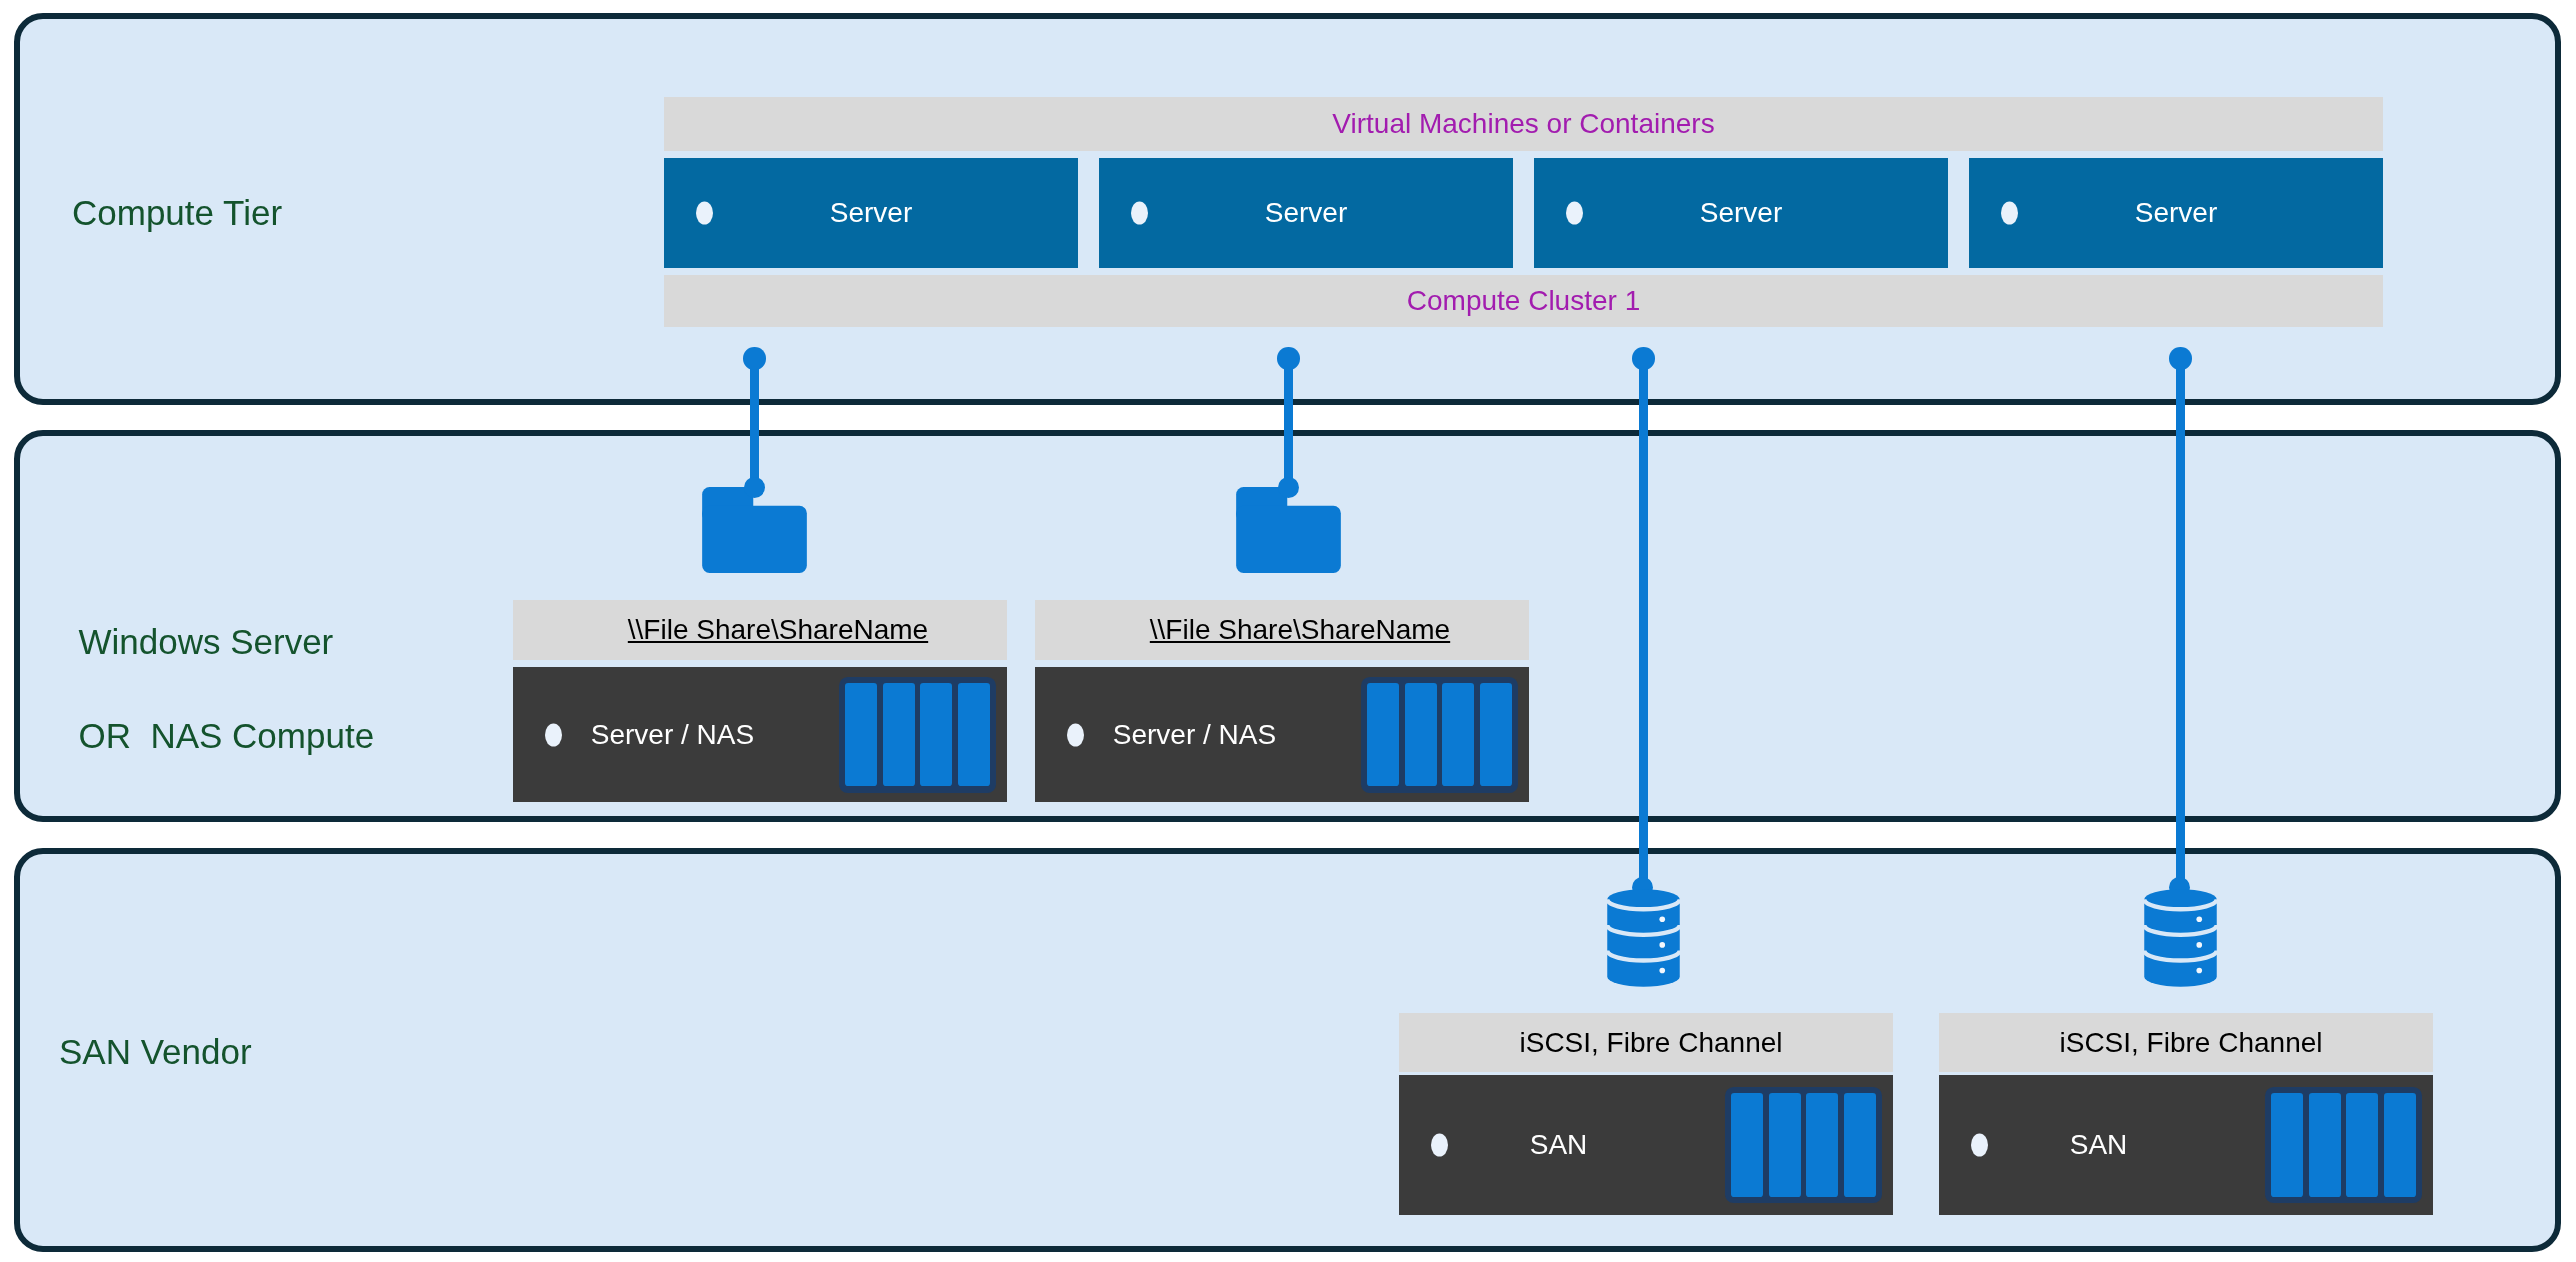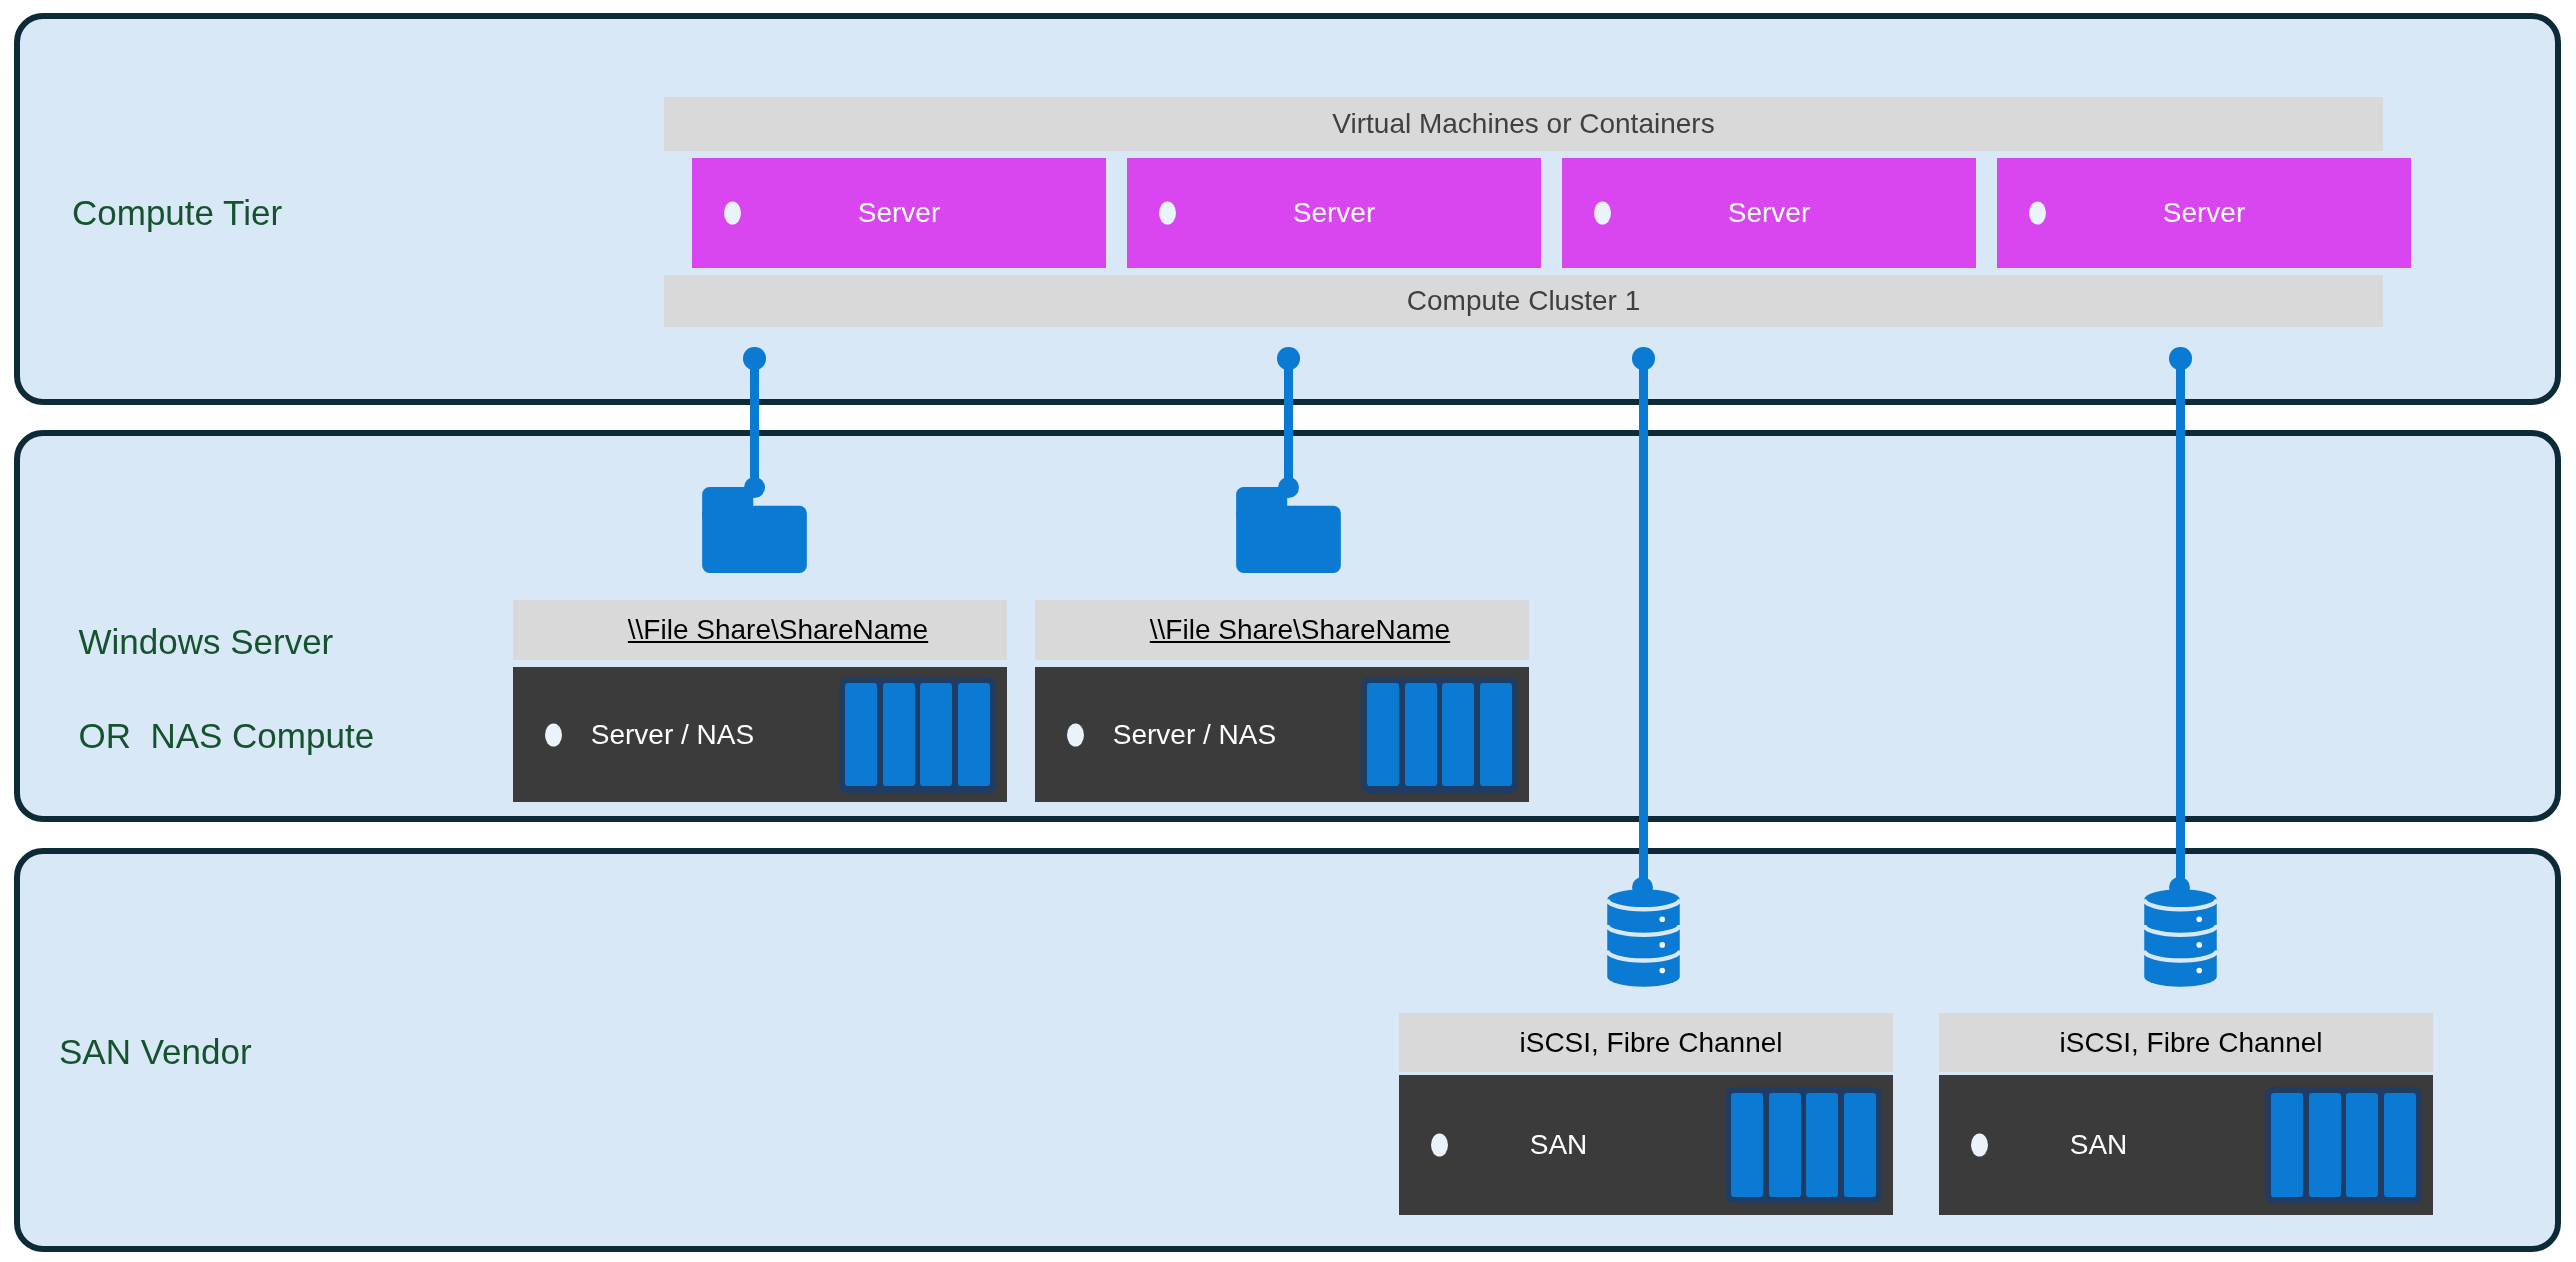--- a/index.html
+++ b/index.html
@@ -11,25 +11,25 @@
   #tier-file{top:430px;height:392px;}
   #tier-san{top:848px;height:404px;}
 
   .tier-label{position:absolute;color:#14532d;font-size:35px;line-height:47px;
     white-space:pre;z-index:2;}
   #label-compute{left:72px;top:189px;}
   #label-file{left:59px;top:571px;}
   #label-san{left:59px;top:1028px;}
 
   .gray-bar{position:absolute;background:#d9d9d9;display:flex;align-items:center;
-    justify-content:center;color:#404040;font-size:28px;z-index:2;}
+    justify-content:center;color:#a21caf;font-size:28px;z-index:2;}
   #vm-header{left:664px;top:97px;width:1719px;height:54px;}
   #cluster-footer{left:664px;top:275px;width:1719px;height:52px;text-align:right;}
 
-  .dark-box{position:absolute;background:#d946ef;z-index:2;margin-left:28px;}
+  .dark-box{position:absolute;background:#0369a1;z-index:2;}
   .server-box{top:158px;height:110px;width:414px;}
   #server-1{left:664px;} #server-2{left:1099px;} #server-3{left:1534px;} #server-4{left:1969px;}
 
   .bullet{position:absolute;left:32px;top:50%;transform:translateY(-50%);
     width:17px;height:23px;border-radius:50%;background:#eaf2fb;}
   .center-label{position:absolute;inset:0;display:flex;align-items:center;
     justify-content:center;color:#fff;font-size:28px;}
 
   .group{position:absolute;z-index:2;}
   .group .hdr{position:absolute;left:0;right:0;top:0;background:#d9d9d9;

